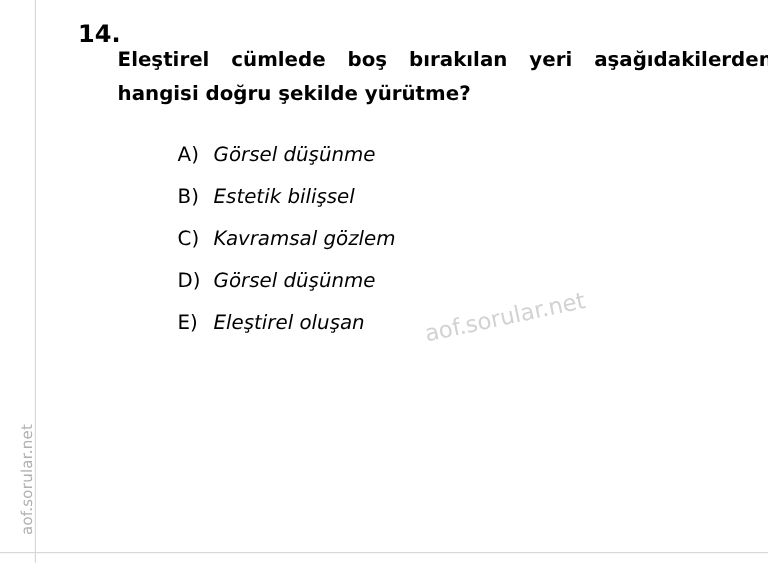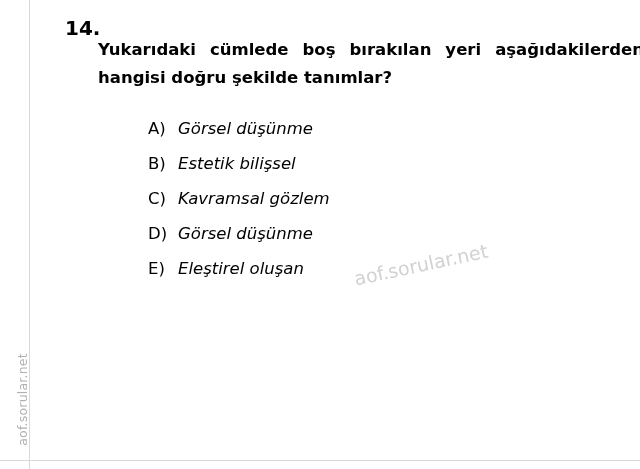--- a/index.html
+++ b/index.html
@@ -148,23 +148,23 @@
   </div>
 
   <div class="content">
 
     <div class="qrow">
       <div class="qnum">14.</div>
       <div class="qbody">
 
 
         <p class="prompt">
-          <span>Yukarıdaki cümlede boş bırakılan yeri</span>
+          <span>Eleştirel cümlede boş bırakılan yeri</span>
           <span>aşağıdakilerden hangisi doğru şekilde</span>
-          <span class="lastline">tanımlar?</span>
+          <span class="lastline">yürütme?</span>
         </p>
 
         <div class="options">
           <div class="opt">
             <span class="opt-letter">A)</span>
             <span class="opt-text">Görsel düşünme</span>
           </div>
           <div class="opt">
             <span class="opt-letter">B)</span>
             <span class="opt-text">Estetik bilişsel</span>

